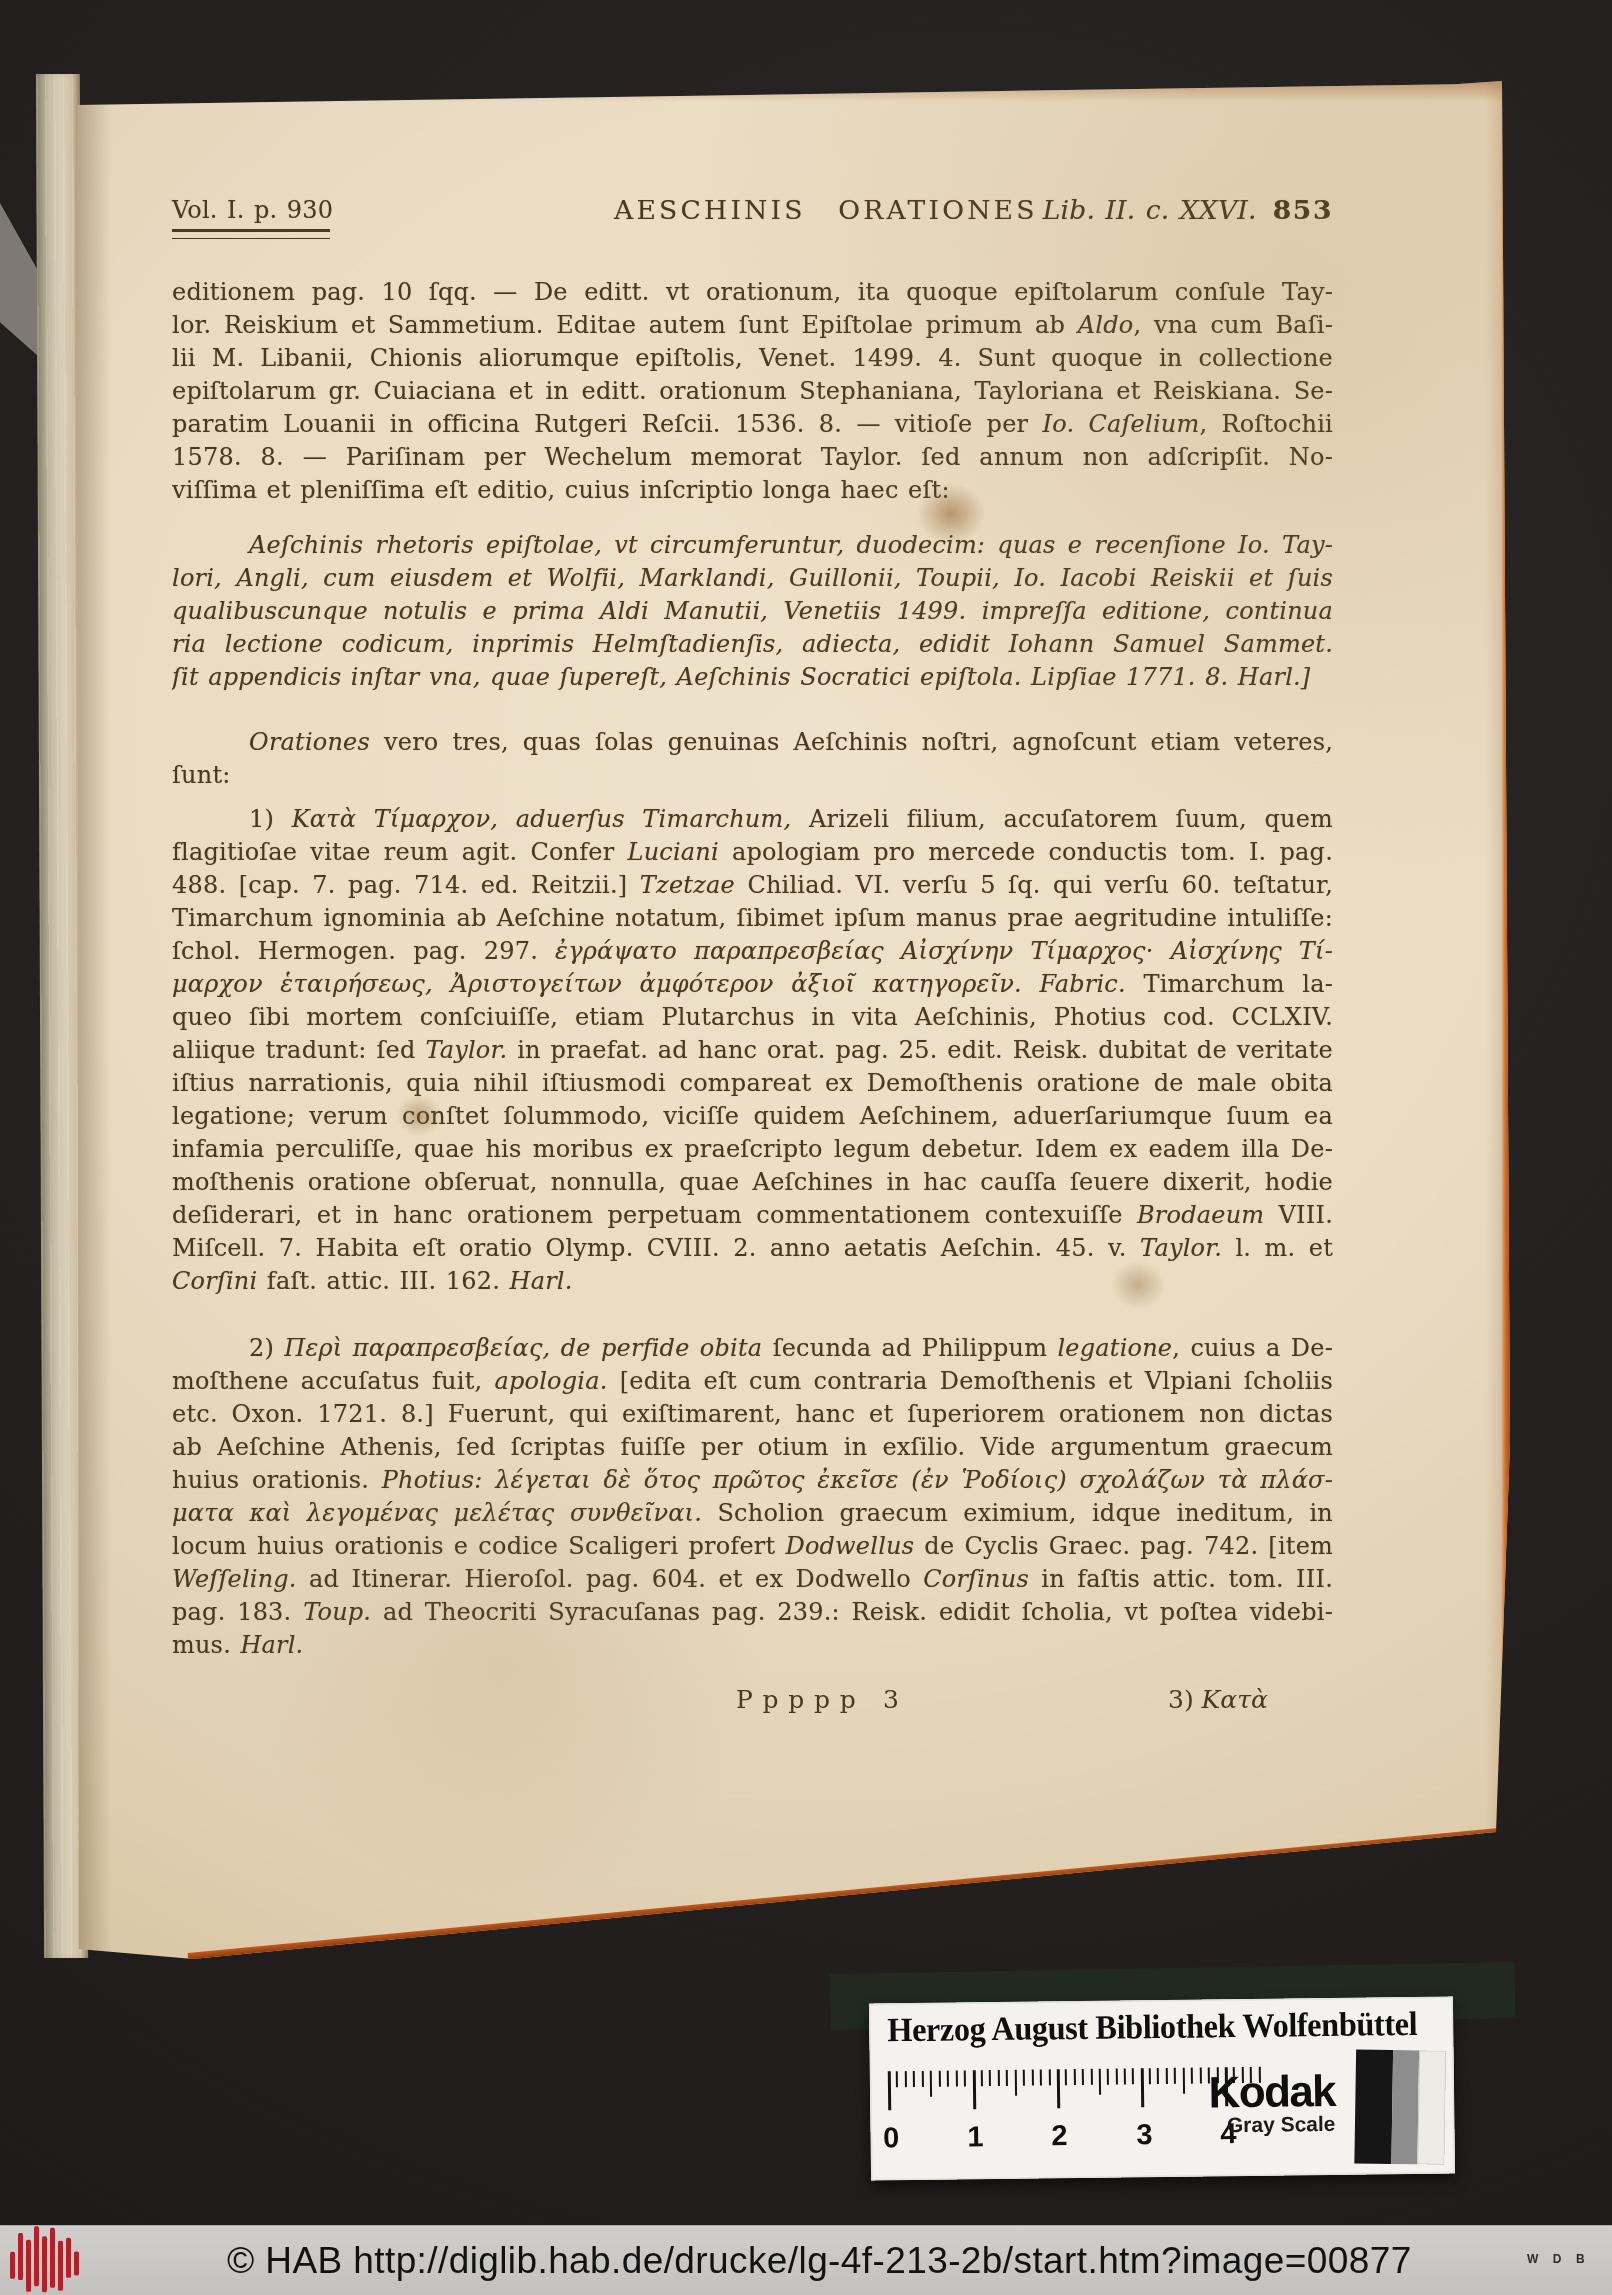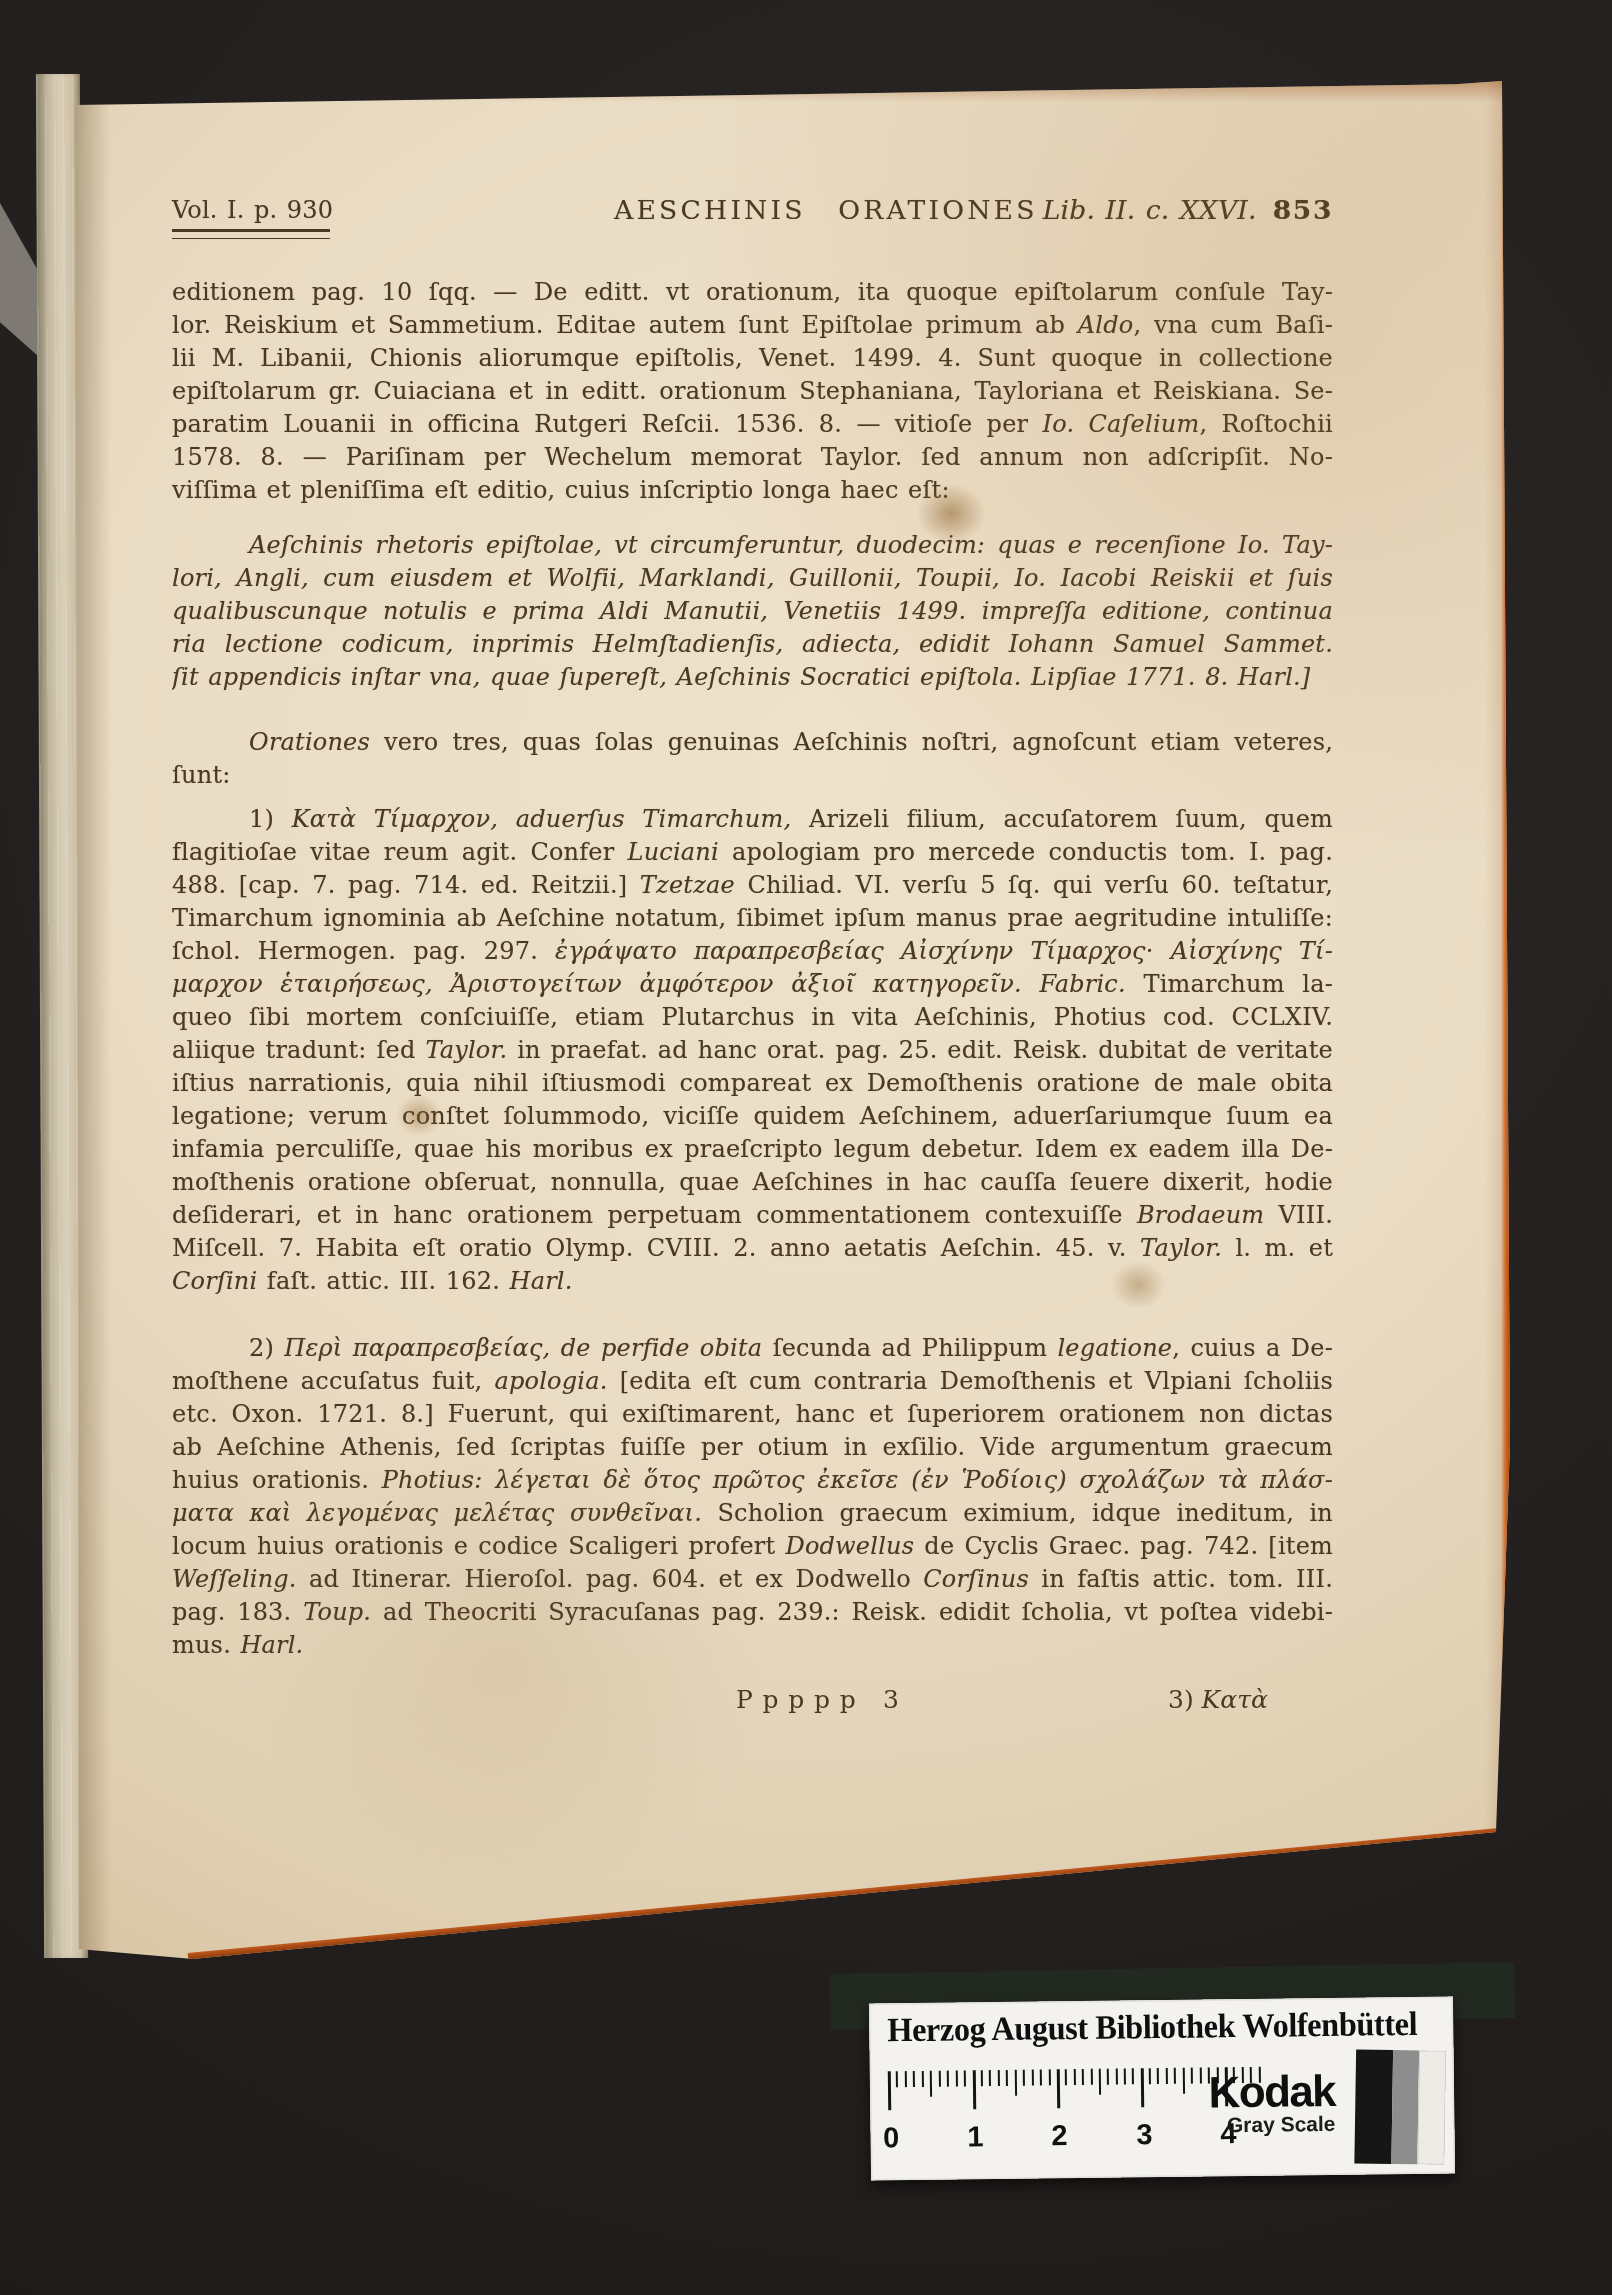--- a/index.html
+++ b/index.html
@@ -227,15 +227,30 @@
     </div>
     <div class="kodak">Kodak</div>
     <div class="gsl">Gray Scale</div>
     <div class="patches">
       <span class="patch-b"></span>
       <span class="patch-g"></span>
       <span class="patch-w"></span>
     </div>
   </div>
 
+  <div class="footer">
+    <div class="footer-logo">
+      <i></i>
+        <i></i>
+        <i></i>
+        <i></i>
+        <i></i>
+        <i></i>
+        <i></i>
+        <i></i>
+        <i></i>
+    </div>
+    <div class="footer-url">© HAB http://diglib.hab.de/drucke/lg-4f-213-2b/start.htm?image=00877</div>
+    <div class="footer-wdb">W D B</div>
+  </div>
 
 </div>
 
 
 </body></html>

